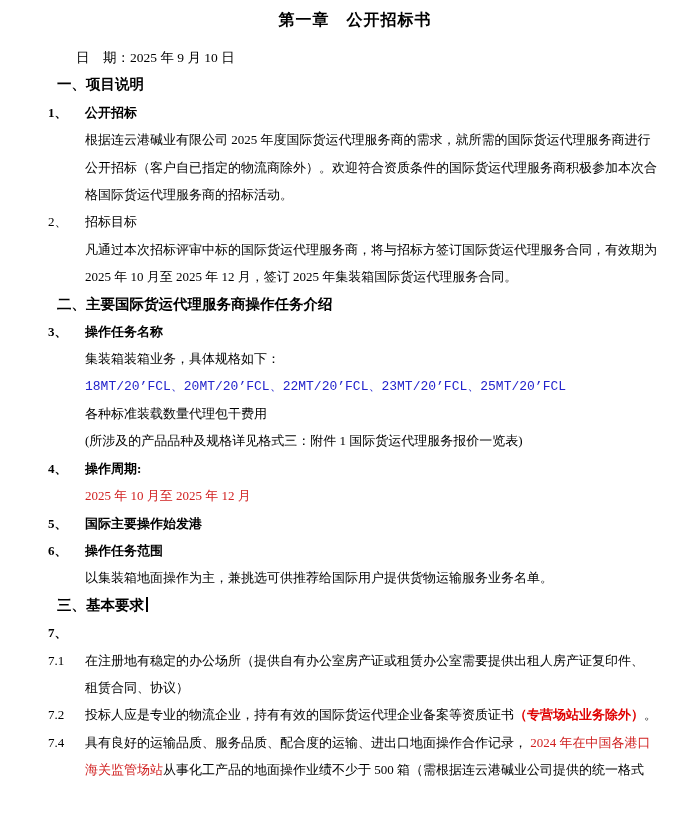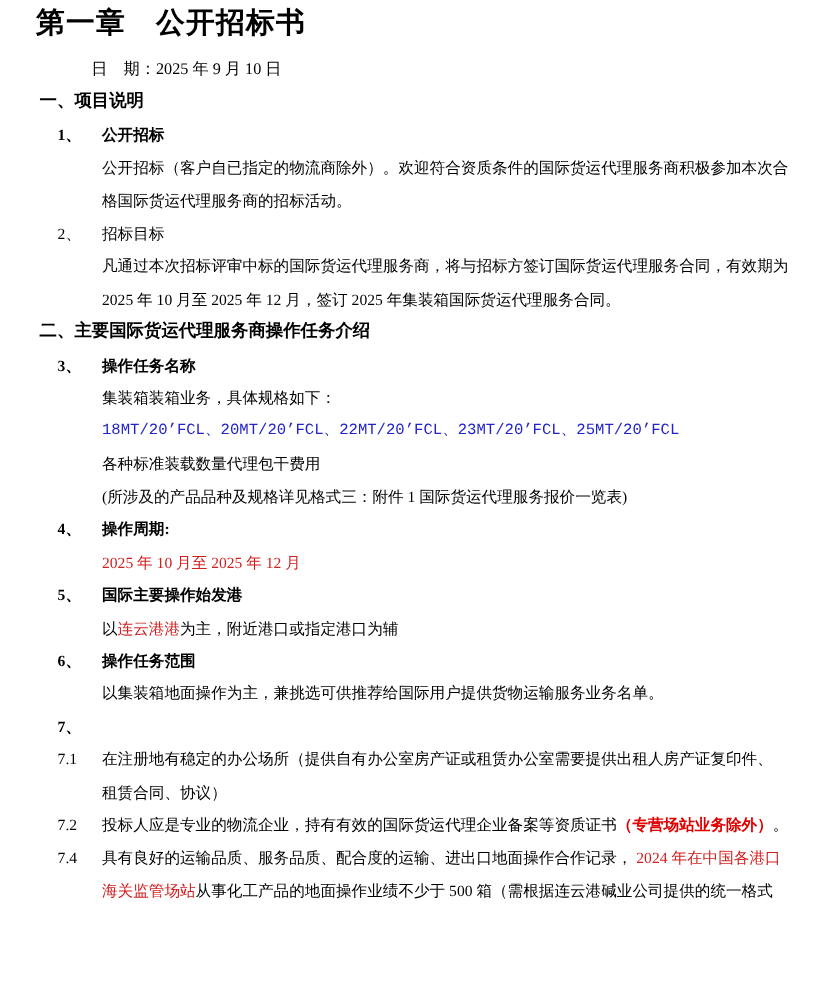--- a/index.html
+++ b/index.html
@@ -4,25 +4,25 @@
 <style>
   html,body{margin:0;padding:0;}
   body{
     width:680px;height:837px;background:#ffffff;color:#000;
     font-family:"Liberation Serif","DejaVu Serif",serif;
     overflow:hidden;
   }
   .page{width:680px;height:837px;position:relative;}
   .doc-title{
     padding-top:5px;padding-left:30px;height:39px;line-height:30px;
-    text-align:left;font-weight:bold;font-size:24px;letter-spacing:1px;
+    text-align:center;font-weight:bold;font-size:16px;letter-spacing:1px;
   }
   .line{height:27.4px;line-height:27.4px;white-space:nowrap;font-size:13px;}
   .l-date{margin-left:76px;font-size:13.5px;}
-  .l-sec{margin-left:33px;font-size:14.5px;font-weight:bold;}
+  .l-sec{margin-left:57px;font-size:14.5px;font-weight:bold;}
   .item{display:flex;}
   .num{margin-left:48px;width:37px;flex:0 0 37px;}
   .l-body{margin-left:85px;}
   .bold{font-weight:bold;}
   .red{color:#d01f1f;}
   .redbold{color:#e00000;font-weight:bold;text-align:right;}
   .blue{color:#2323cb;font-family:Liberation Mono, monospace;}
   .caret{
     display:inline-block;width:2px;height:15px;background:#000;
     vertical-align:-2px;margin-left:2px;
@@ -37,20 +37,21 @@
 
   <div class="line l-date">日　期：2025 年 9 月 10 日</div>
 
   <div class="line l-sec">一、项目说明</div>
 
   <div class="line item">
     <span class="num bold">1、</span>
       <span class="bold">公开招标</span>
   </div>
 
+  <div class="line l-body">根据连云港碱业有限公司 2025 年度国际货运代理服务商的需求，就所需的国际货运代理服务商进行</div>
   <div class="line l-body">公开招标（客户自已指定的物流商除外）。欢迎符合资质条件的国际货运代理服务商积极参加本次合</div>
   <div class="line l-body">格国际货运代理服务商的招标活动。</div>
 
   <div class="line item">
     <span class="num">2、</span>
       <span>招标目标</span>
   </div>
 
   <div class="line l-body">凡通过本次招标评审中标的国际货运代理服务商，将与招标方签订国际货运代理服务合同，有效期为</div>
   <div class="line l-body">2025 年 10 月至 2025 年 12 月，签订 2025 年集装箱国际货运代理服务合同。</div>
@@ -72,29 +73,29 @@
       <span class="bold">操作周期:</span>
   </div>
 
   <div class="line l-body red">2025 年 10 月至 2025 年 12 月</div>
 
   <div class="line item">
     <span class="num bold">5、</span>
       <span class="bold">国际主要操作始发港</span>
   </div>
 
-  <div class="line l-body"><span>以</span><span class="red">连云港港</span><span>为主，附近港口或指定港口为辅</span></div>
 
   <div class="line item">
     <span class="num bold">6、</span>
       <span class="bold">操作任务范围</span>
   </div>
 
   <div class="line l-body">以集装箱地面操作为主，兼挑选可供推荐给国际用户提供货物运输服务业务名单。</div>
 
+  <div class="line l-sec"><span>三、基本要求</span><span class="caret"></span></div>
 
   <div class="line item">
     <span class="num bold">7、</span>
   </div>
 
   <div class="line item">
     <span class="num">7.1</span>
       <span>在注册地有稳定的办公场所（提供自有办公室房产证或租赁办公室需要提供出租人房产证复印件、</span>
   </div>
   <div class="line l-body">租赁合同、协议）</div>

